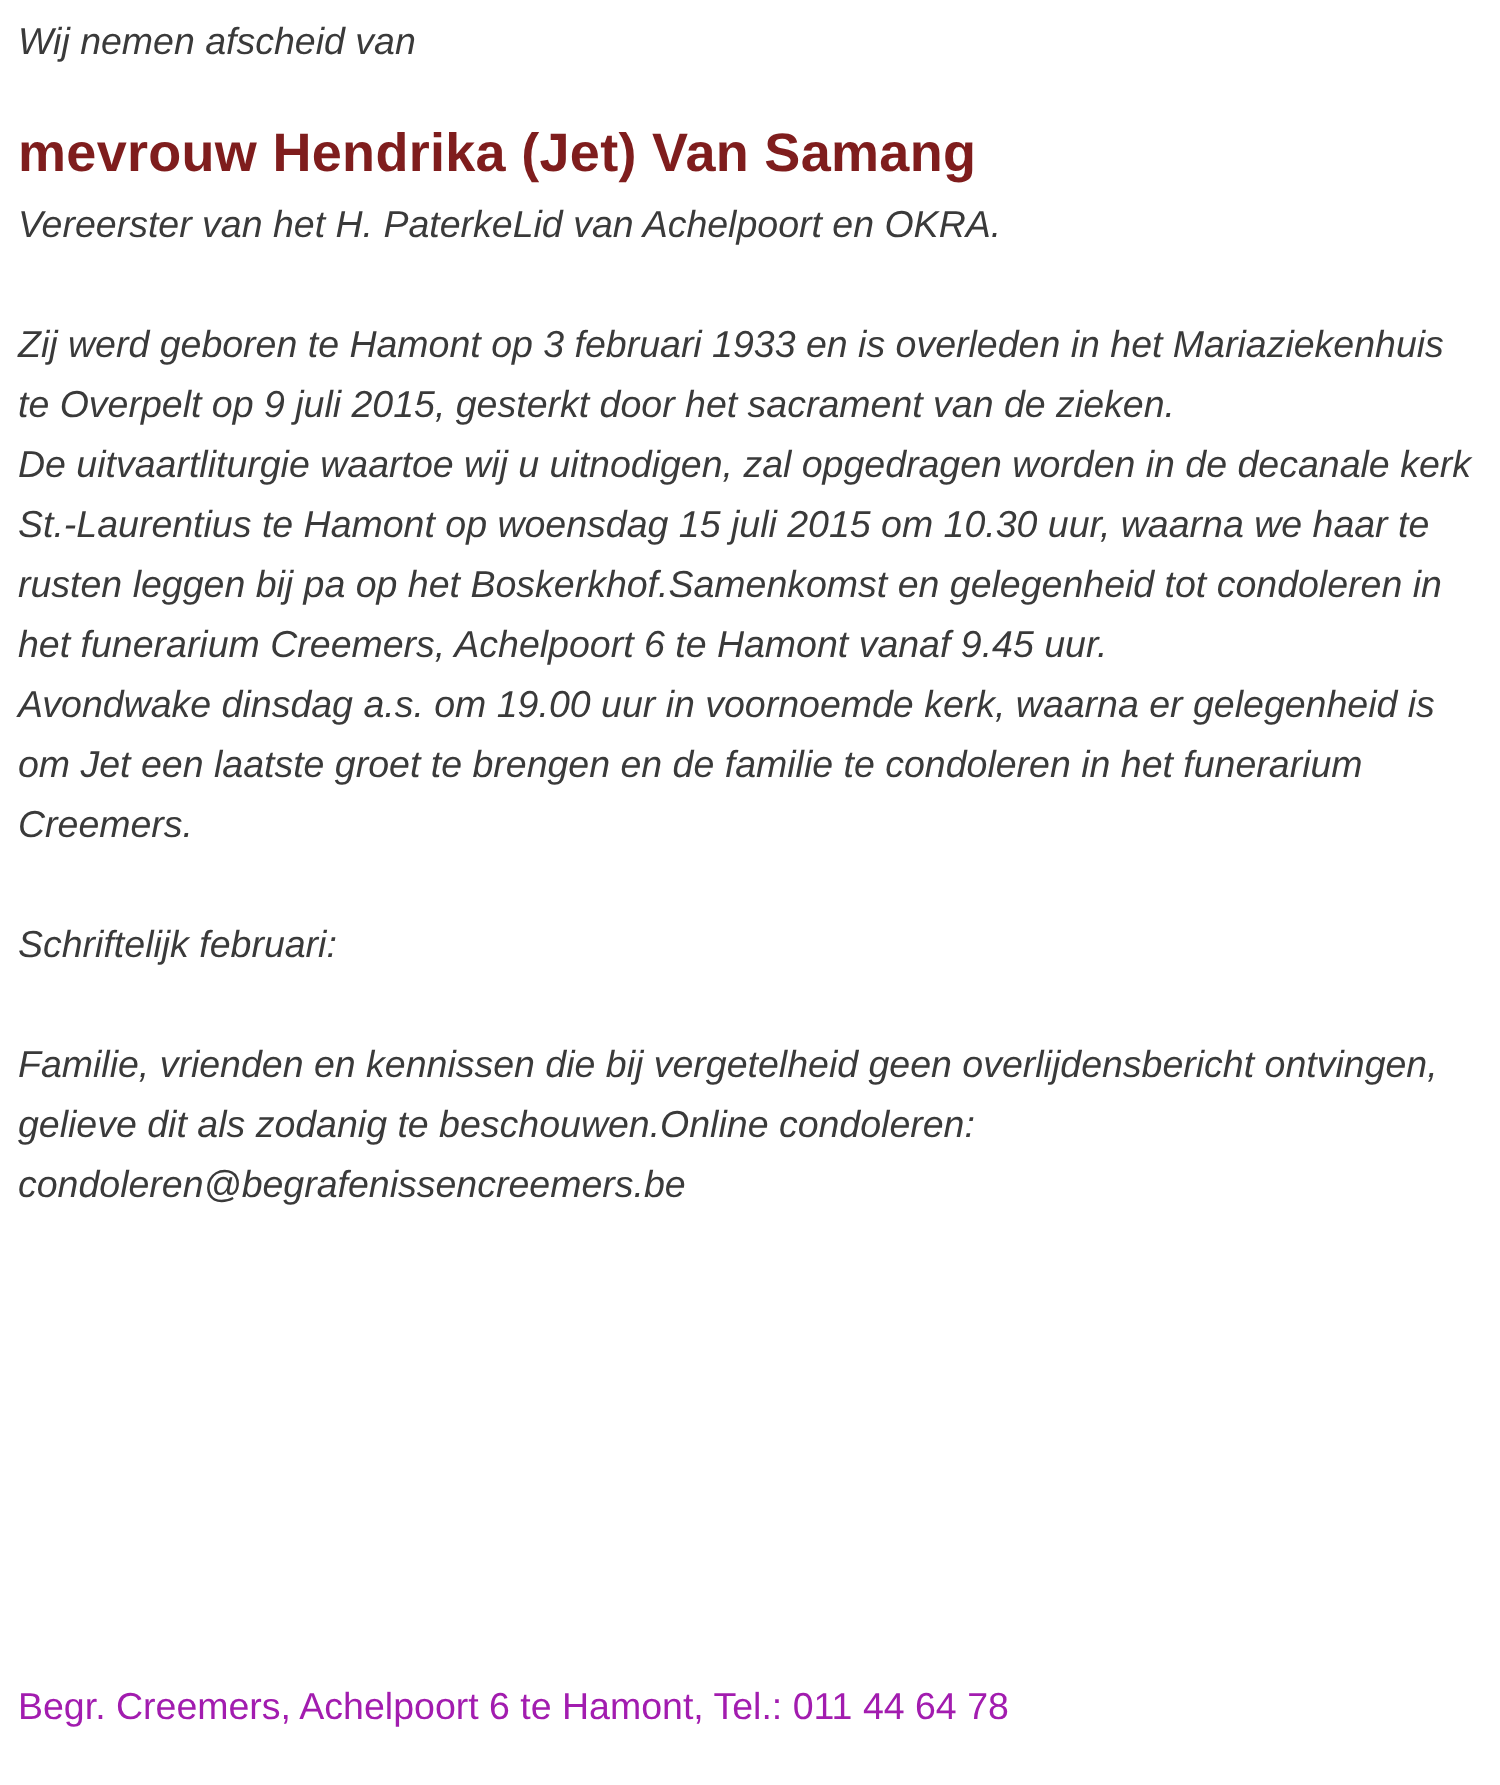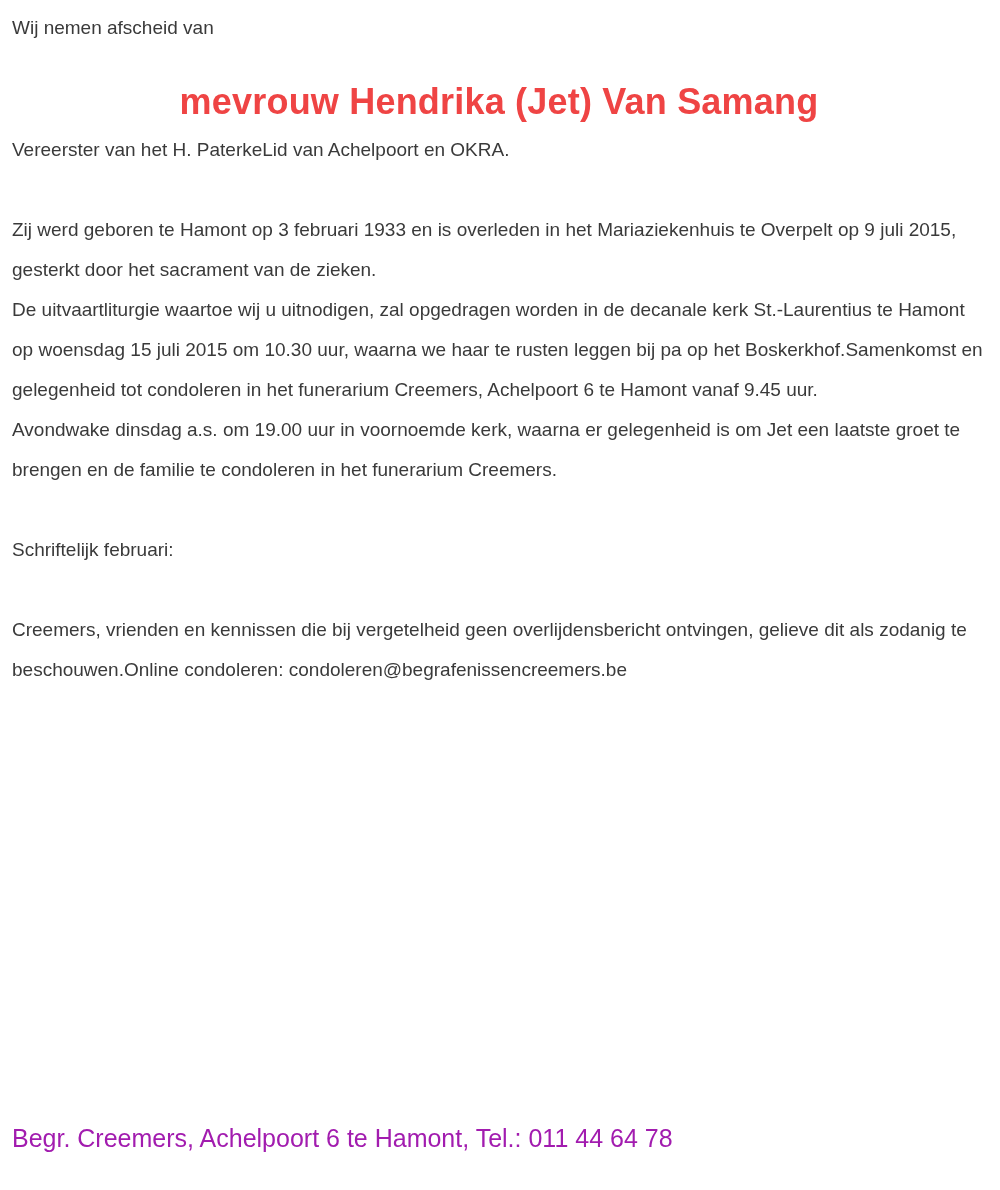--- a/index.html
+++ b/index.html
@@ -12,36 +12,36 @@
     width: 1000px;
     height: 1190px;
     box-sizing: border-box;
     padding: 8px 14px 0 12px;
     background: #ffffff;
     font-family: "Liberation Sans", sans-serif;
     color: #3a3a3a;
     overflow: hidden;
   }
   .text {
-    font-size: 19px;
+    font-size: 25px;
     line-height: 40px;
     white-space: pre-line;
     margin: 0 0 40px 0;
+    font-style: italic;
   }
   .intro {
     margin: 0 0 30px 0;
   }
   .deceased-name {
     font-size: 36px;
     line-height: 48px;
     font-weight: 700;
-    color: #ef4444;
+    color: #7f1d1d;
     margin: 0 0 4px 0;
     letter-spacing: 0.2px;
-    text-align: center;
   }
   .footer-line {
     position: absolute;
     left: 12px;
     top: 1118px;
     font-size: 25px;
     line-height: 40px;
     color: #a21caf;
     margin: 0;
   }
@@ -58,17 +58,17 @@
 
   <p class="text">Vereerster van het H. PaterkeLid van Achelpoort en OKRA.</p>
 
   <p class="text">Zij werd geboren te Hamont op 3 februari 1933 en is overleden in het Mariaziekenhuis te Overpelt op 9 juli 2015, gesterkt door het sacrament van de zieken.
 De uitvaartliturgie waartoe wij u uitnodigen, zal opgedragen worden in de decanale kerk St.-Laurentius te Hamont op woensdag 15 juli 2015 om 10.30 uur, waarna we haar te rusten leggen bij pa op het Boskerkhof.Samenkomst en gelegenheid tot condoleren in het funerarium Creemers, Achelpoort 6 te Hamont vanaf 9.45 uur.
 Avondwake dinsdag a.s. om 19.00 uur in voornoemde kerk, waarna er gelegenheid is om Jet een laatste groet te brengen en de familie te condoleren in het funerarium Creemers.</p>
 
   <p class="text">Schriftelijk februari:</p>
 
 
-  <p class="text">Creemers, vrienden en kennissen die bij vergetelheid geen overlijdensbericht ontvingen, gelieve dit als zodanig te beschouwen.Online condoleren: condoleren@begrafenissencreemers.be</p>
+  <p class="text">Familie, vrienden en kennissen die bij vergetelheid geen overlijdensbericht ontvingen, gelieve dit als zodanig te beschouwen.Online condoleren: condoleren@begrafenissencreemers.be</p>
 
   <p class="footer-line">Begr. Creemers, Achelpoort 6 te Hamont, Tel.: 011 44 64 78</p>
 
 </div>
 
 </body></html>

